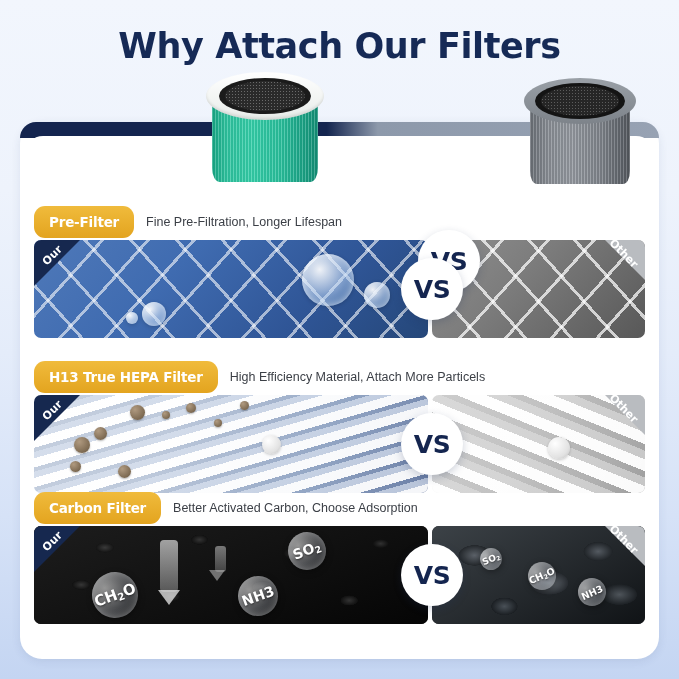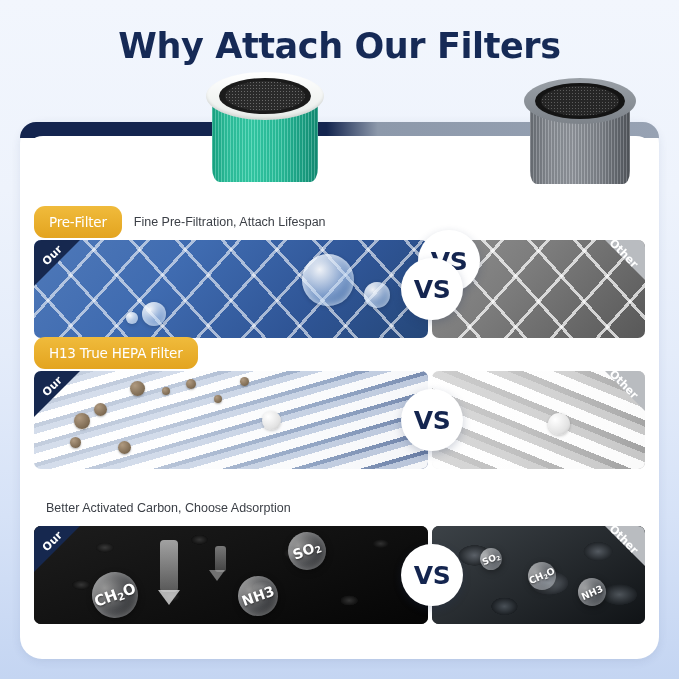--- a/index.html
+++ b/index.html
@@ -150,29 +150,29 @@
     font-size: 25px; font-weight: 800; color: #14254f;
     font-family: "DejaVu Sans", sans-serif;
     letter-spacing: -0.5px;
     z-index: 9;
   }
   .vs-hero { left: 398px; top: 108px; }
 
   
   .section { position: absolute; left: 14px; width: 611px; }
   .sec1 { top: 88px; }
-  .sec2 { top: 219px; }
+  .sec2 { top: 243px; }
   .sec3 { top: 374px; }
 
   .labelrow { display: flex; align-items: center; height: 24px; margin-bottom: 6px; }
   .pill {
     height: 22px; border-radius: 11px;
     background: linear-gradient(180deg,#f0bb3c,#e3a41f);
     color: #ffffff;
-    font-size: 13.5px; font-weight: 400;
+    font-size: 13.5px; font-weight: 700;
     display: flex; align-items: center; justify-content: center;
     padding: 16px 15px;
     font-family: "DejaVu Sans", sans-serif;
     letter-spacing: -0.2px;
     white-space: nowrap;
   }
   .desc {
     margin-left: 12px;
     font-size: 12.5px;
     color: #3b3f46;
@@ -331,21 +331,21 @@
       <div class="fr-rim"></div>
       <div class="fr-ring"></div>
       <div class="fr-mesh"></div>
     </div>
   </div>
   <div class="vs vs-hero">VS</div>
 
   <div class="section sec1">
     <div class="labelrow">
       <div class="pill">Pre-Filter</div>
-      <div class="desc">Fine Pre-Filtration, Attach Lifespan</div>
+      <div class="desc">Fine Pre-Filtration, Longer Lifespan</div>
     </div>
     <div class="bands">
 
       <div class="band band-our">
         <div class="tex-mesh-blue"></div>
         <div class="bubble" style="left:268px;top:14px;width:52px;height:52px;"></div>
         <div class="bubble" style="left:330px;top:42px;width:26px;height:26px;"></div>
         <div class="bubble" style="left:108px;top:62px;width:24px;height:24px;"></div>
         <div class="bubble" style="left:92px;top:72px;width:12px;height:12px;"></div>
         <div class="corner corner-our"></div>
@@ -358,20 +358,21 @@
         <div class="corner-txt corner-txt-other">Other</div>
       </div>
 
       <div class="vs" style="left:367px;top:18px;">VS</div>
     </div>
   </div>
 
   <div class="section sec2">
     <div class="labelrow">
       <div class="pill">H13 True HEPA Filter</div>
+      <div class="desc">High Efficiency Material, Attach More Particels</div>
     </div>
     <div class="bands">
 
       <div class="band band-our">
         <div class="tex-hepa-our"></div>
         <div class="speck" style="left:96px;top:10px;width:15px;height:15px;"></div>
         <div class="speck" style="left:128px;top:16px;width:8px;height:8px;"></div>
         <div class="speck" style="left:152px;top:8px;width:10px;height:10px;"></div>
         <div class="speck" style="left:60px;top:32px;width:13px;height:13px;"></div>
         <div class="speck" style="left:40px;top:42px;width:16px;height:16px;"></div>
@@ -390,20 +391,21 @@
         <div class="corner corner-other"></div>
         <div class="corner-txt corner-txt-other">Other</div>
       </div>
 
       <div class="vs" style="left:367px;top:18px;">VS</div>
     </div>
   </div>
 
   <div class="section sec3">
     <div class="labelrow">
+      <div class="pill">Carbon Filter</div>
       <div class="desc">Better Activated Carbon, Choose Adsorption</div>
     </div>
     <div class="bands">
 
       <div class="band band-our">
         <div class="tex-carbon-our"></div>
 
         <div class="arrow" style="left:126px;top:14px;width:18px;height:52px;border-radius:4px;"></div>
         <div class="arrow-head" style="left:124px;top:64px;"></div>
         <div class="arrow" style="left:181px;top:20px;width:11px;height:26px;border-radius:3px;opacity:.6;"></div>

